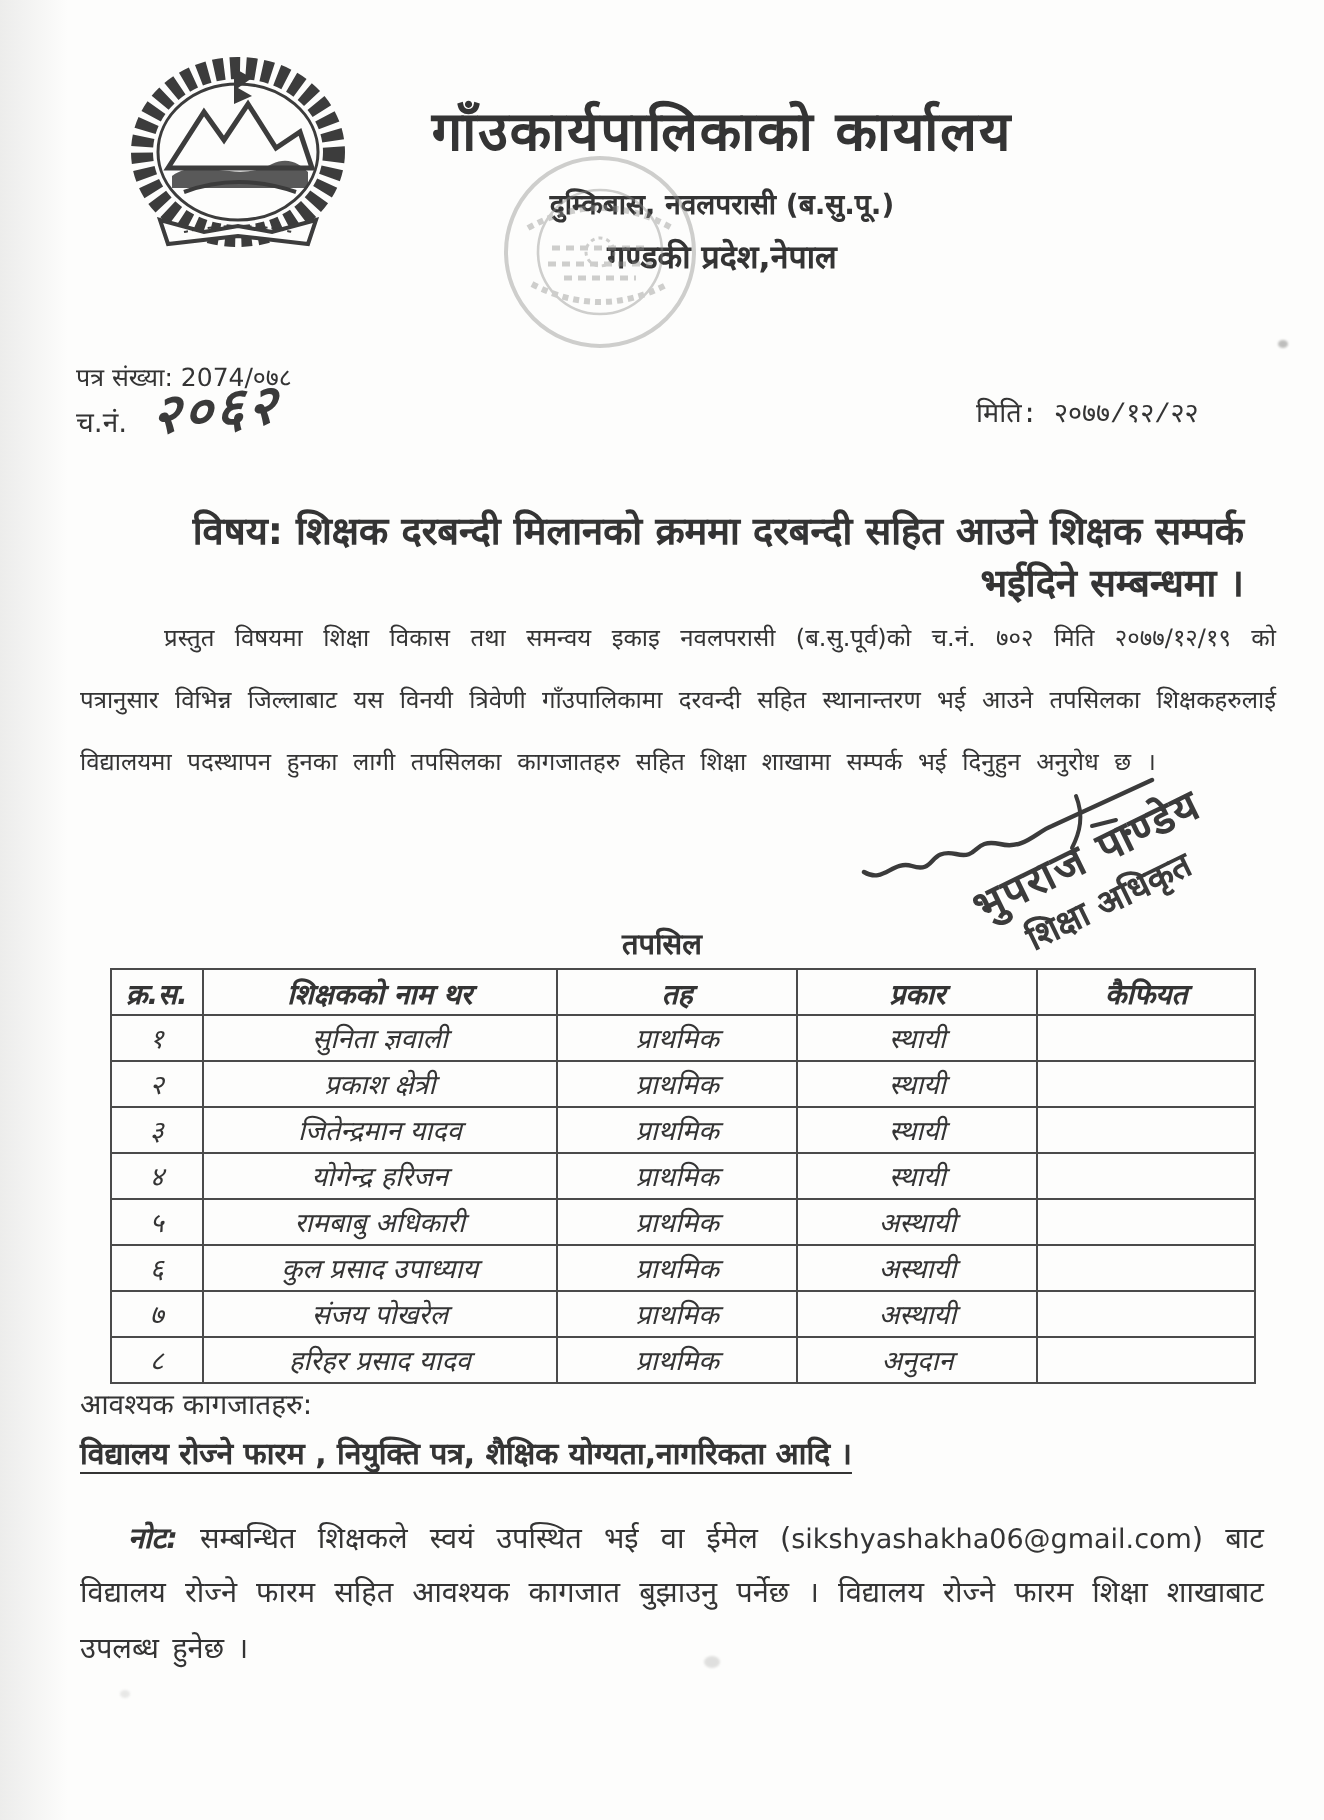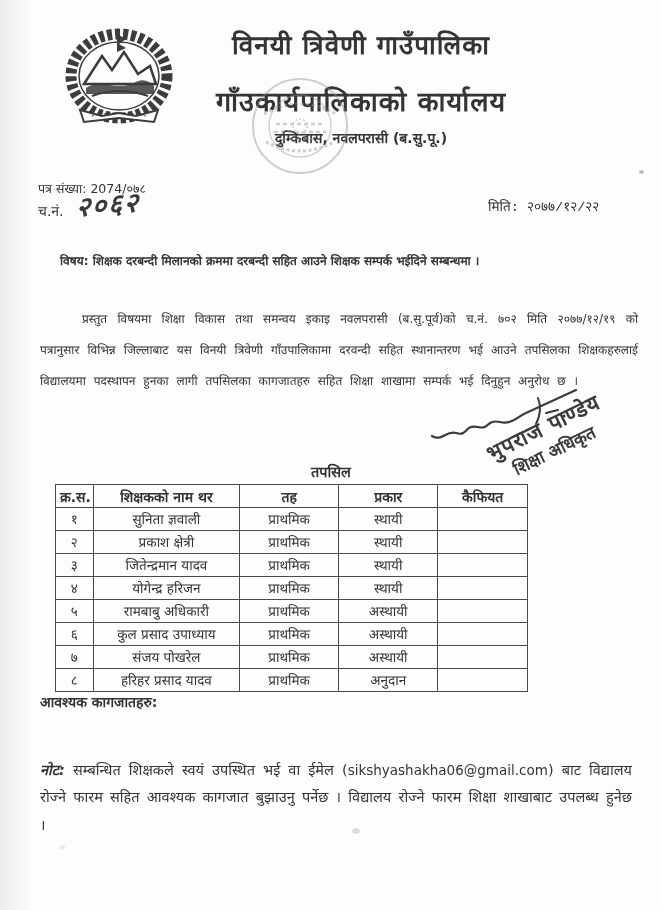--- a/index.html
+++ b/index.html
@@ -39,57 +39,58 @@
   .ref-label{position:absolute;left:38px;top:201px;font-size:14px;}
   .ref-handwritten{
     position:absolute;left:76px;top:185px;
     font-family:"DejaVu Serif","Liberation Serif",serif;
     font-style:italic;font-weight:bold;font-size:27px;
     transform:rotate(-5deg) skewX(-6deg);color:#3a3a3a;letter-spacing:2px;
   }
   .date-line{position:absolute;left:488px;top:197px;font-size:13.5px;font-family:Liberation Mono, monospace;}
 
   
-  .subject{position:absolute;left:60px;right:40px;top:252px;text-align:left;
-    font-size:12px;font-weight:bold;}
+  .subject{position:absolute;left:60px;right:40px;top:252px;text-align:right;
+    font-size:19px;font-weight:bold;}
   .body-par{position:absolute;left:40px;right:24px;top:292px;
     font-size:12px;line-height:31px;text-align:justify;text-indent:42px;
     word-spacing:4px;}
 
   
   .signature-block{position:absolute;left:420px;top:386px;width:230px;height:105px;}
   .signature-squiggle{position:absolute;left:6px;top:0;width:170px;height:62px;}
   .officer-stamp{
     position:absolute;left:28px;top:26px;width:200px;text-align:center;
     transform:rotate(-26deg);color:#3b3b3b;
   }
   .officer-name{font-size:21px;font-weight:bold;letter-spacing:1px;}
   .officer-title{font-size:17px;font-weight:bold;margin-top:0px;}
 
   
   .tapsil-title{position:absolute;left:0;right:0;top:461px;text-align:center;
     font-size:14.5px;font-weight:600;}
   table.teachers{
-    position:absolute;left:55px;top:484px;width:473px;
+    position:absolute;left:55px;top:484px;width:573px;
     border-collapse:collapse;table-layout:fixed;
     font-size:13.5px;
+    font-style:italic;
   }
   table.teachers th,table.teachers td{
     border:1px solid #4b4b4b;height:20px;padding:1px 4px;
     text-align:center;font-weight:normal;overflow:hidden;white-space:nowrap;
   }
   table.teachers th{font-weight:600;font-size:14px;}
 
   
-  .docs-label{position:absolute;left:40px;top:692px;font-size:14px;font-weight:bold;}
+  .docs-label{position:absolute;left:40px;top:692px;font-size:14px;font-weight:normal;}
   .docs-line{position:absolute;left:40px;top:716px;font-size:15px;font-weight:600;
     text-decoration:underline;text-underline-offset:4px;}
   .note-par{position:absolute;left:40px;right:30px;top:742px;
     font-size:14.5px;line-height:27.5px;text-align:justify;word-spacing:2px;}
-  .note-label{font-weight:bold;font-style:italic;}
+  .note-label{font-weight:bold;font-style:italic;margin-left:24px;}
   .note-email{font-size:13.5px;}
 </style>
 </head>
 <body>
 
 <div class="page">
   <div class="scan-edge"></div>
 
   <svg class="emblem" viewBox="0 0 114 108" aria-hidden="true">
 
@@ -101,23 +102,23 @@
     <path d="M22 58 L40 30 L50 44 L62 26 L76 48 L88 40 L94 58 Z" fill="#fdfdfc" stroke="#3c3c3c" stroke-width="2.5"></path>
     <path d="M24 62 C38 52 56 66 74 56 C82 52 88 56 92 60 L92 68 L24 68 Z" fill="#3c3c3c" opacity="0.85"></path>
 
     <path d="M30 70 Q57 60 86 70" fill="none" stroke="#3c3c3c" stroke-width="2"></path>
 
     <path d="M18 84 L40 90 L57 87 L74 90 L96 84 L92 96 L57 92 L22 96 Z" fill="#fdfdfc" stroke="#3c3c3c" stroke-width="2"></path>
     <path d="M30 90 Q57 84 84 90" fill="none" stroke="#3c3c3c" stroke-width="1" stroke-dasharray="2 2"></path>
   </svg>
 
   <div class="letterhead-text">
-    <div class="lh-line1">विनयी त्रिवेणी गाउँपालिका</div>
     <div class="lh-line2">गाँउकार्यपालिकाको कार्यालय</div>
     <div class="lh-line3">दुम्किबास, नवलपरासी (ब.सु.पू.)</div>
+    <div class="lh-line4">गण्डकी प्रदेश,नेपाल</div>
   </div>
 
   <svg class="stamp-watermark" viewBox="0 0 100 100" aria-hidden="true">
     <circle cx="50" cy="50" r="47" fill="none" stroke="#8e8e8c" stroke-width="2"></circle>
     <circle cx="50" cy="50" r="31" fill="none" stroke="#8e8e8c" stroke-width="1.3"></circle>
     <path d="M14 38 Q50 18 86 38" fill="none" stroke="#8e8e8c" stroke-width="3" stroke-dasharray="3 2.5"></path>
     <path d="M16 66 Q50 84 84 66" fill="none" stroke="#8e8e8c" stroke-width="3" stroke-dasharray="3 2.5"></path>
     <path d="M26 48 H74 M24 56 H76 M32 63 H68" stroke="#8e8e8c" stroke-width="2.5" stroke-dasharray="4 3"></path>
     <circle cx="50" cy="50" r="7" fill="none" stroke="#8e8e8c" stroke-width="1.5" stroke-dasharray="2 2"></circle>
   </svg>
@@ -215,18 +216,19 @@
           <td>८</td>
           <td>हरिहर प्रसाद यादव</td>
           <td>प्राथमिक</td>
           <td>अनुदान</td>
           <td></td>
         </tr>
       </tbody>
   </table>
 
   <div class="docs-label">आवश्यक कागजातहरु:</div>
+  <div class="docs-line">विद्यालय रोज्ने फारम , नियुक्ति पत्र, शैक्षिक योग्यता,नागरिकता आदि  ।</div>
   <p class="note-par"><span class="note-label">नोट:</span><span> सम्बन्धित शिक्षकले स्वयं उपस्थित भई वा ईमेल (</span><span class="note-email">sikshyashakha06@gmail.com</span><span>) बाट विद्यालय रोज्ने फारम सहित आवश्यक कागजात बुझाउनु पर्नेछ । विद्यालय रोज्ने फारम शिक्षा शाखाबाट उपलब्ध हुनेछ ।</span></p>
 
   <span class="speck" style="left:639px;top:170px;width:5px;height:4px;opacity:.55"></span>
   <span class="speck" style="left:352px;top:828px;width:8px;height:6px;opacity:.25"></span>
   <span class="speck" style="left:60px;top:845px;width:5px;height:4px;opacity:.18"></span>
 </div>
 
 </body></html>

